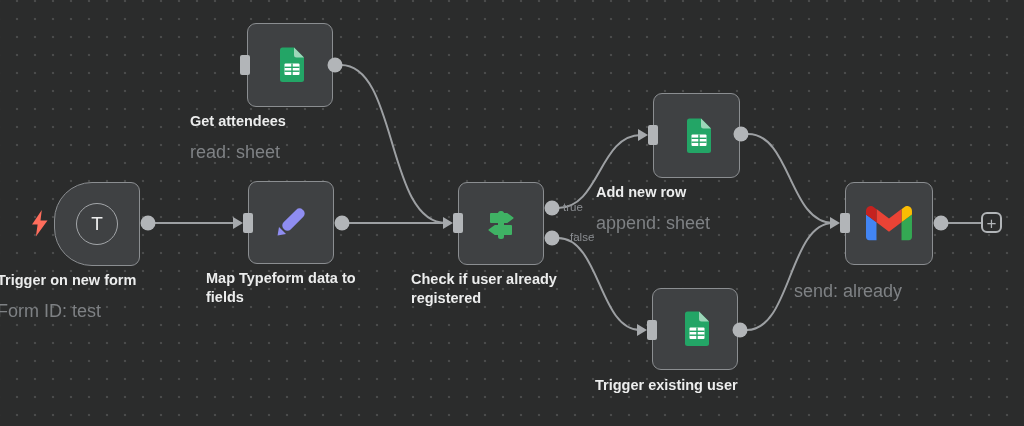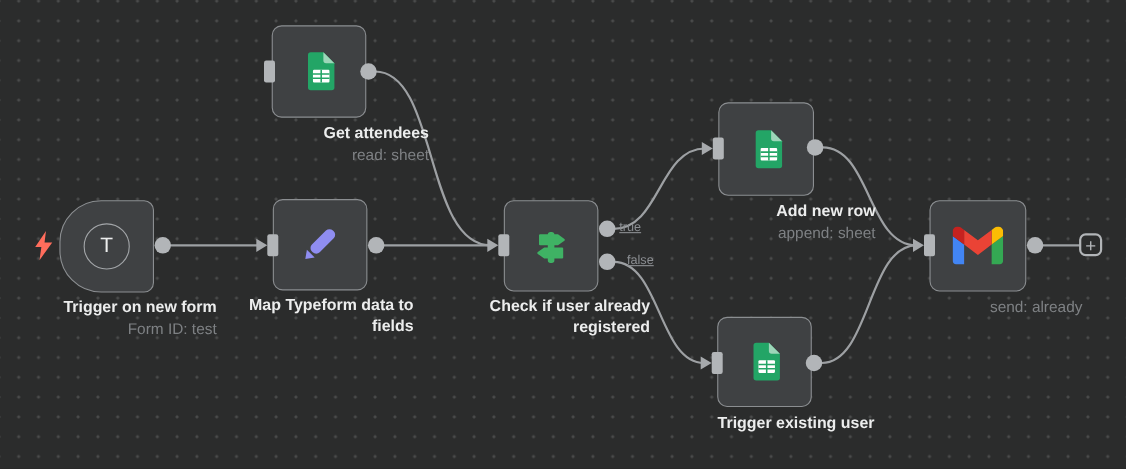--- a/index.html
+++ b/index.html
@@ -23,30 +23,30 @@
     display:flex;align-items:center;justify-content:center;
     box-sizing:border-box;z-index:2;
   }
   .node.trigger{border-radius:38px 9px 9px 38px;}
   .t-circle{
     width:40px;height:40px;border:1.5px solid #a3a6a9;border-radius:50%;
     display:flex;align-items:center;justify-content:center;
     color:#eceded;font-size:19px;font-weight:400;
   }
   .label{
-    position:absolute;text-align:right;z-index:3;
+    position:absolute;text-align:left;z-index:3;
   }
   .label .title{
     color:#eceded;font-size:14.5px;font-weight:700;line-height:19px;
   }
   .label .subtitle{
-    color:#7e8184;font-size:14px;line-height:17px;margin-top:1px;
+    color:#7e8184;font-size:18px;line-height:17px;margin-top:13px;
   }
   .branch-label{
-    position:absolute;color:#8b8e92;font-size:11.5px;z-index:3;text-decoration:underline;
+    position:absolute;color:#8b8e92;font-size:11.5px;z-index:3;
   }
   .plus-btn{
     position:absolute;left:981px;top:212px;width:21px;height:21px;
     border:2px solid #b2b5b8;border-radius:6px;background:#2b2c2c;
     color:#b2b5b8;font-size:17px;line-height:19px;text-align:center;
     box-sizing:border-box;z-index:3;cursor:pointer;font-weight:400;
   }
   .ports{z-index:4;}
 </style>
 </head>

